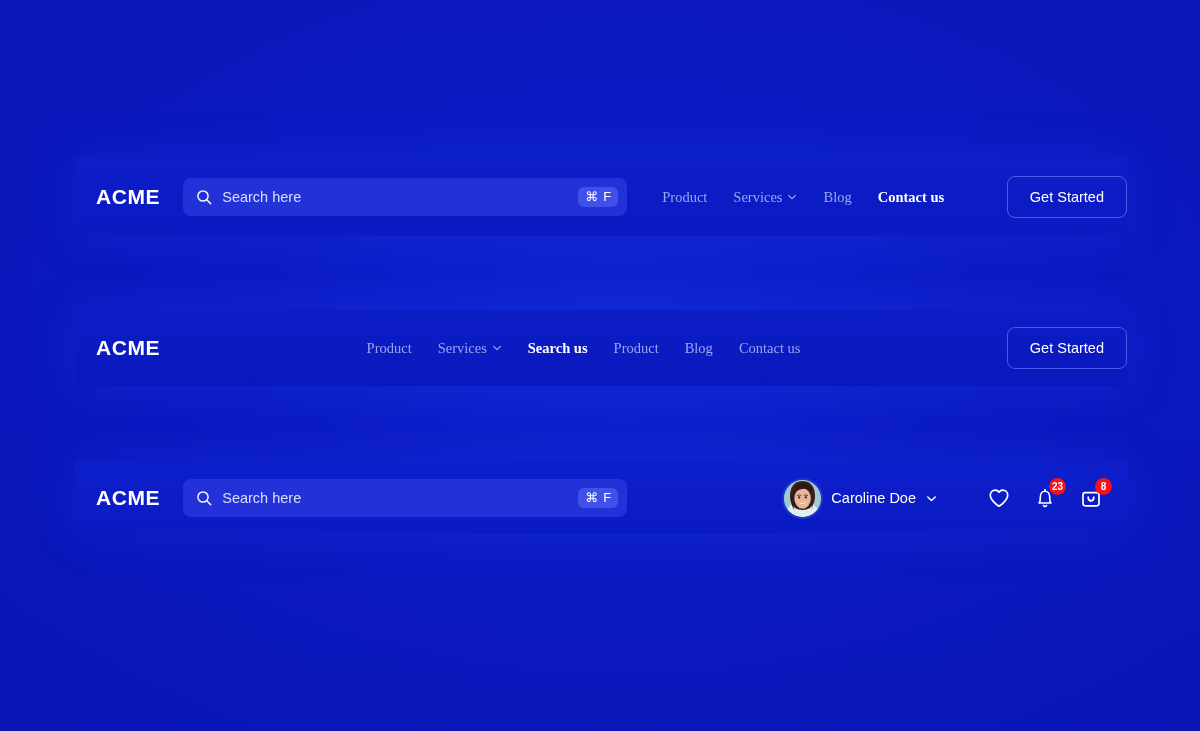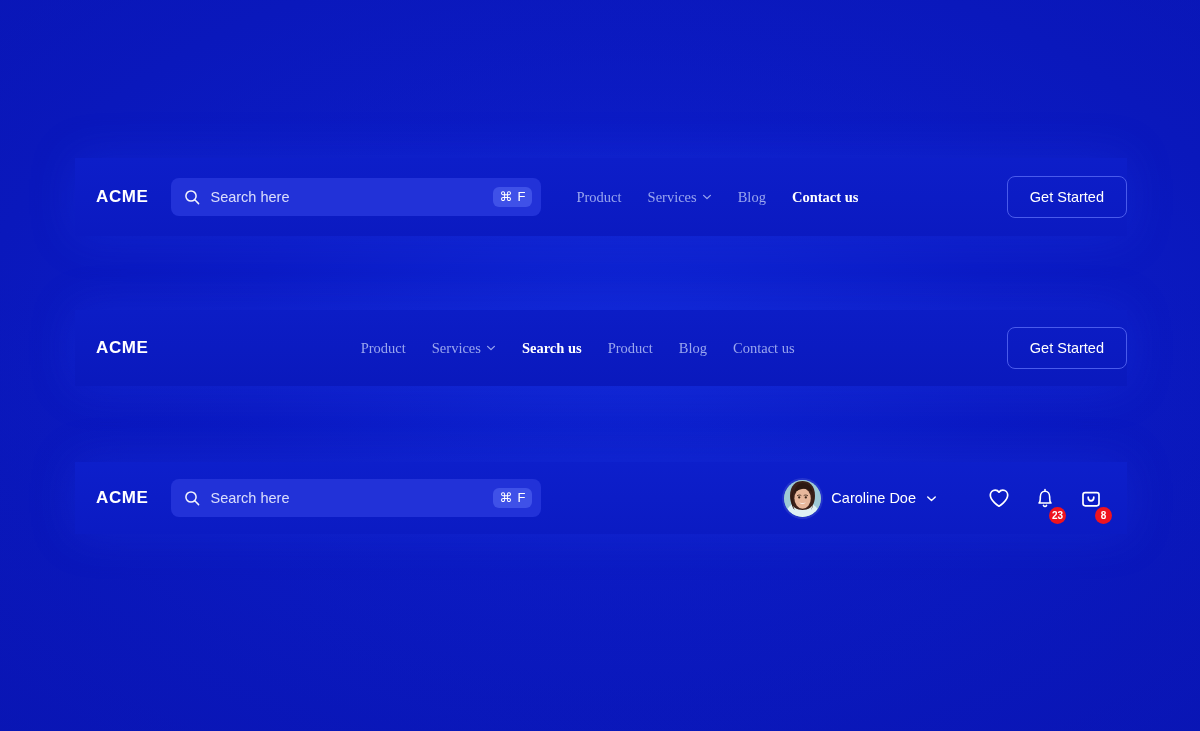--- a/index.html
+++ b/index.html
@@ -46,38 +46,38 @@
     background: #0b1bc2;
     box-shadow: 0 0 44px rgba(30, 60, 235, 0.30);
   }
 
   .navbar.bar-1 { top: 158px;  height: 78px; background: linear-gradient(180deg,#0d1ec9 0%, #0b1ac1 100%); }
   .navbar.bar-2 { top: 310px;  height: 76px; background: linear-gradient(180deg,#0c1dc6 0%, #0a19bd 100%); }
   .navbar.bar-3 { top: 462px;  height: 72px; background: linear-gradient(180deg,#0d1fcb 0%, #0b1bc3 100%); }
 
   .brand {
     color: #ffffff;
-    font-size: 17px;
+    font-size: 21px;
     font-weight: bold;
     letter-spacing: 0.6px;
     margin-left: 21px;
     flex: 0 0 auto;
     user-select: none;
   }
 
   
   .search {
     position: relative;
     display: flex;
     align-items: center;
     height: 38px;
     background: #2232d8;
     border-radius: 8px;
     margin-left: 23px;
-    width: 370px;
+    width: 444px;
     flex: 0 0 auto;
   }
   .search .search-icon {
     width: 16px;
     height: 16px;
     margin-left: 13px;
     flex: 0 0 auto;
     opacity: 0.95;
   }
   .search .placeholder {
@@ -195,21 +195,20 @@
     min-width: 17px;
     height: 17px;
     border-radius: 9px;
     background: #f0131e;
     color: #ffffff;
     font-size: 10px;
     font-weight: bold;
     line-height: 17px;
     text-align: center;
     padding: 0 3px;
-    margin-top: 29px;
   }
 
   svg { display: block; }
 </style>
 </head>
 <body>
 
 <div class="page-bg"></div>
 
 <div class="stage">

